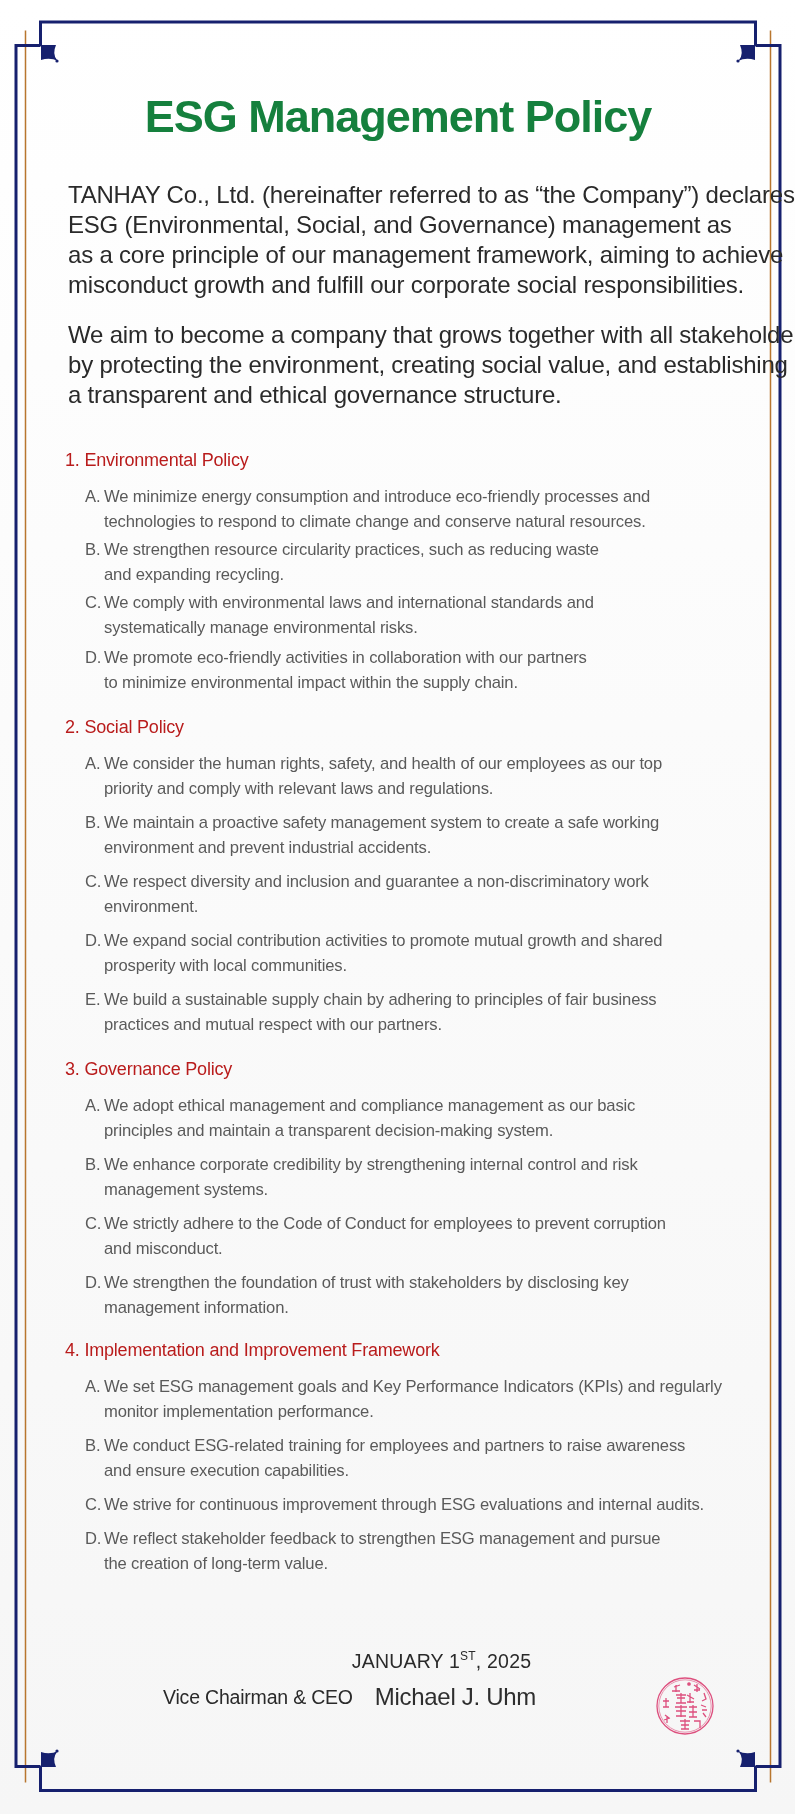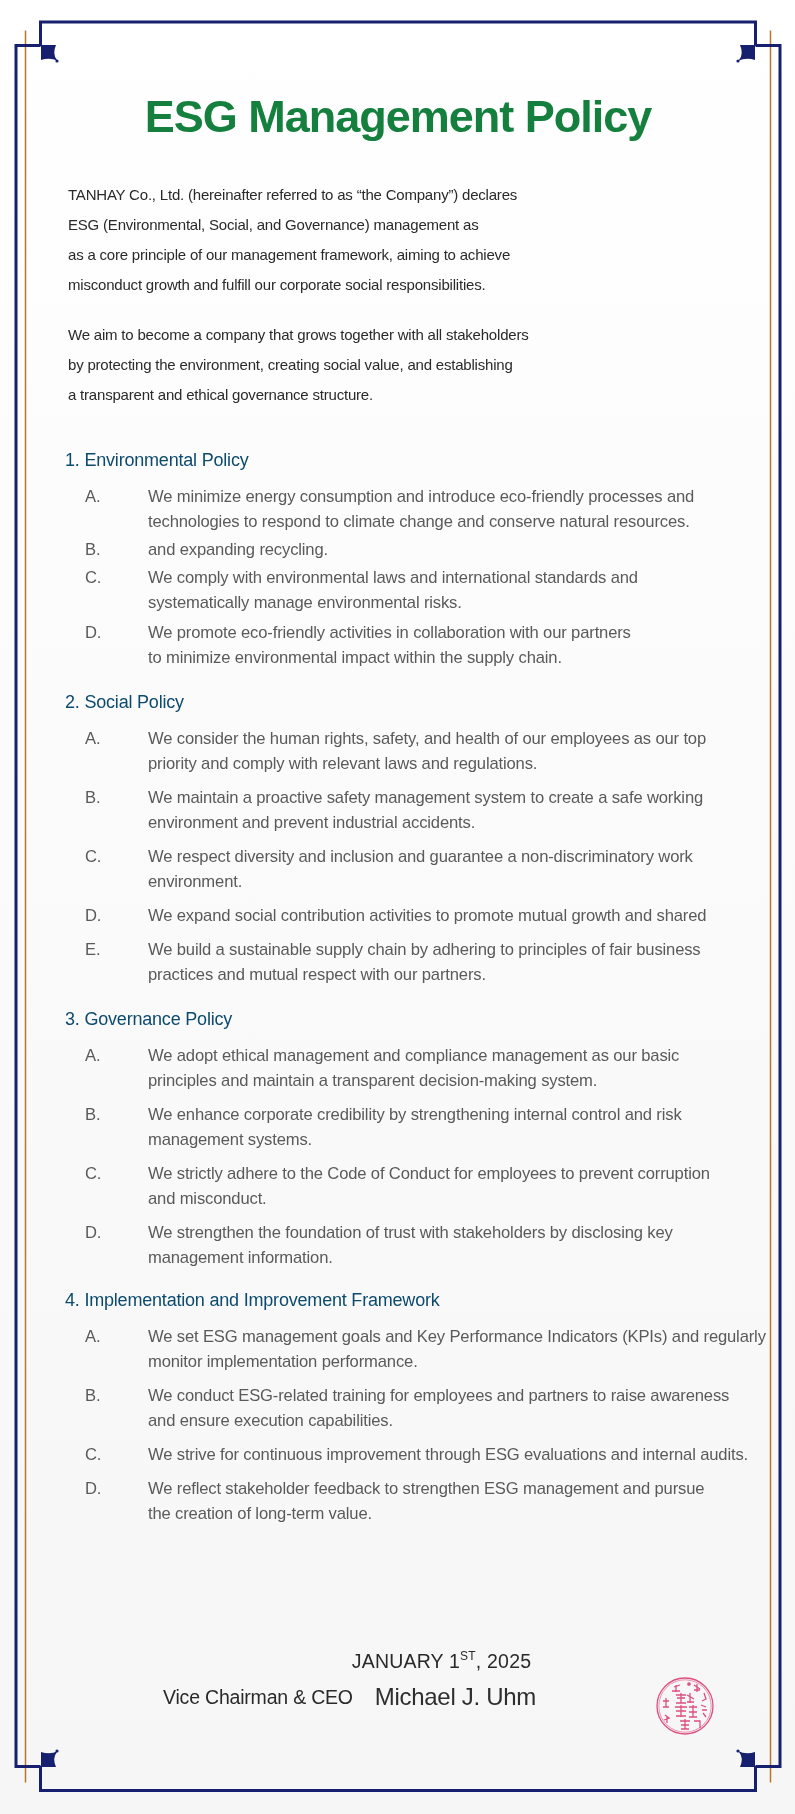--- a/index.html
+++ b/index.html
@@ -24,48 +24,48 @@
       font-weight: 700;
       color: #15803d;
       letter-spacing: -1px;
       width: 660px;
       margin-left: 0;
       line-height: 58px;
       height: 58px;
     }
     .intro {
       margin-top: 34px;
-      font-size: 15px;
+      font-size: 24px;
       line-height: 30px;
       color: #2a2a2a;
       letter-spacing: -0.2px;
     }
     .intro .line { display: block; white-space: nowrap; }
     .intro2 { margin-top: 20px; }
 
     .section { margin-top: 0; }
     .section-heading {
       font-size: 18px;
-      color: #0c4a6e;
+      color: #b91c1c;
       font-weight: 400;
       letter-spacing: -0.2px;
       line-height: 24px;
       margin-left: -3px;
     }
     .items { margin-left: 17px; margin-top: 12px; }
     .item {
       font-size: 16.6px;
       color: #5a5a5a;
       line-height: 25px;
       letter-spacing: -0.15px;
       display: flex;
     }
     .item .marker { display: inline-block; width: 19px; flex: none; }
     .item .text { display: block; }
-    .item .text .line { display: block; white-space: nowrap; margin-left: 44px; }
+    .item .text .line { display: block; white-space: nowrap; }
 
     .signature-block {
       position: absolute;
       left: 0;
       top: 1647px;
       width: 795px;
       margin-left: 44px;
     }
     .date-line {
       text-align: center;
@@ -177,20 +177,21 @@
           <div class="item" style="margin-top: 0px;">
             <span class="marker">A.</span>
             <span class="text">
               <span class="line">We minimize energy consumption and introduce eco-friendly processes and</span>
               <span class="line">technologies to respond to climate change and conserve natural resources.</span>
             </span>
           </div>
           <div class="item" style="margin-top: 3px;">
             <span class="marker">B.</span>
             <span class="text">
+              <span class="line">We strengthen resource circularity practices, such as reducing waste</span>
               <span class="line">and expanding recycling.</span>
             </span>
           </div>
           <div class="item" style="margin-top: 3px;">
             <span class="marker">C.</span>
             <span class="text">
               <span class="line">We comply with environmental laws and international standards and</span>
               <span class="line">systematically manage environmental risks.</span>
             </span>
           </div>
@@ -224,20 +225,21 @@
             <span class="marker">C.</span>
             <span class="text">
               <span class="line">We respect diversity and inclusion and guarantee a non-discriminatory work</span>
               <span class="line">environment.</span>
             </span>
           </div>
           <div class="item" style="margin-top: 9px;">
             <span class="marker">D.</span>
             <span class="text">
               <span class="line">We expand social contribution activities to promote mutual growth and shared</span>
+              <span class="line">prosperity with local communities.</span>
             </span>
           </div>
           <div class="item" style="margin-top: 9px;">
             <span class="marker">E.</span>
             <span class="text">
               <span class="line">We build a sustainable supply chain by adhering to principles of fair business</span>
               <span class="line">practices and mutual respect with our partners.</span>
             </span>
           </div>
         </div>

